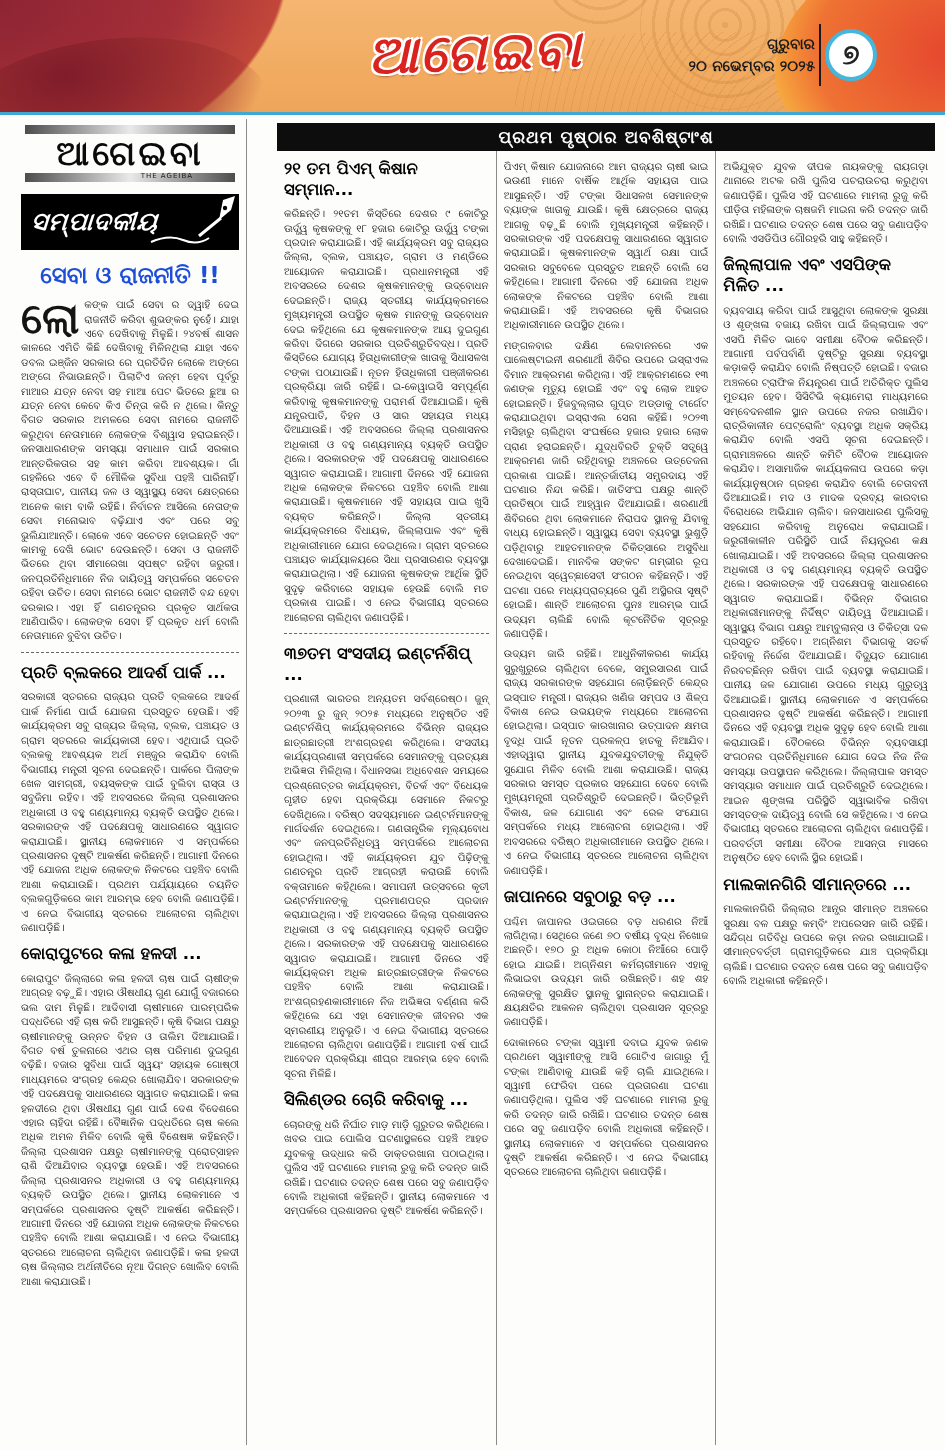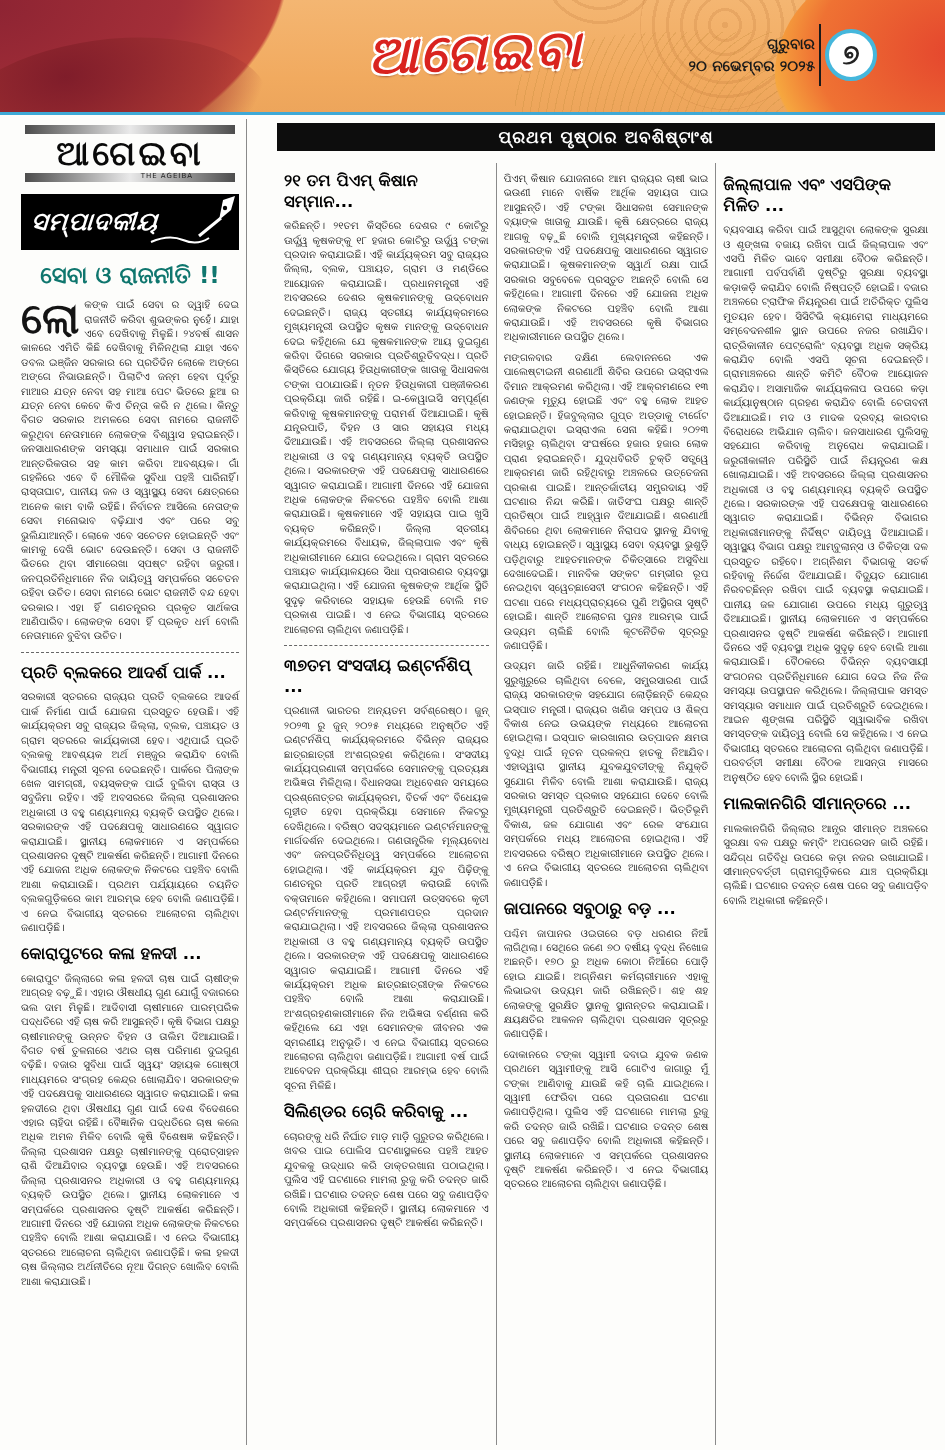--- a/index.html
+++ b/index.html
@@ -28,37 +28,37 @@
   .hdr-meta { position:absolute; right:68px; top:24px; display:flex; align-items:center; gap:4px; }
   .hdr-date { text-align:right; font-weight:bold; color:#1a1a1a; line-height:1.5; font-size:15px; }
   .hdr-sep { width:2px; height:62px; background:#1a1a1a; }
   .page-circle { width:52px; height:52px; border-radius:50%; background:#fff; border:4px solid #45b7dc; display:flex; align-items:center; justify-content:center; font-size:28px; font-weight:bold; color:#222; }
   
   .content { display:flex; height:1330px; padding:4px 10px 0 14px; }
   .col { overflow:hidden; padding:2px 7px 6px 7px; }
   .col1 { width:232px; }
   .right-region { flex:1; display:flex; flex-direction:column; border-left:1px solid #8a8a8a;padding-left:30px; }
   .banner { height:28px; margin:4px 0 0 0; background:#0d0d0d; color:#fff; font-weight:bold; font-size:17px; text-align:center; line-height:28px; letter-spacing:1px; }
-  .right-cols { flex:1; display:flex; overflow:hidden;margin-top:12px; }
+  .right-cols { flex:1; display:flex; overflow:hidden; }
   .col2,.col3,.col4 { flex:1; }
   .col3,.col4 { border-left:1px solid #8a8a8a; }
   
   .body { font-size:10.3px; line-height:1.4; text-align:justify; color:#141414; margin-bottom:6px; }
   .hl { font-size:16.5px; font-weight:bold; line-height:1.25; margin:10px 0 6px 0; color:#000; }
   .dropcap { float:left; font-size:42px; line-height:.85; font-weight:bold; padding:4px 5px 0 0; }
   .dash-divider { border-top:1.5px dashed #666; margin:9px 0; }
   
   .logo-box { text-align:center; padding-top:4px; }
   .grad-bar { height:9px; background:linear-gradient(90deg,#4d4d4d,#e9e9e9 50%,#4d4d4d); margin:0 4px; position:relative; }
   .logo-text { font-size:34px; font-weight:bold; letter-spacing:3px; color:#0a0a0a; line-height:1.15; }
   .logo-sub { position:absolute; right:42px; top:-1px; font-size:7px; letter-spacing:1px; color:#222; background:transparent; line-height:9px; }
   .ed-banner { position:relative; margin-top:12px; height:56px; background:#000; display:flex; align-items:center; }
   .ed-label { color:#fff; font-size:25px; font-weight:bold; font-style:italic; padding-left:10px; transform:skew(-4deg); letter-spacing:1px; }
   .ed-pen { position:absolute; right:2px; top:2px; }
-  .ed-headline { font-size:23px; font-weight:bold; text-align:center; margin:12px 0 8px 0; color:#0f766e; }
+  .ed-headline { font-size:23px; font-weight:bold; text-align:center; margin:12px 0 8px 0; color:#1d4ed8; }
 </style>
 </head>
 <body>
 
 <div class="page">
 
   <header class="hdr">
     <div class="hdr-wave-left"></div>
     <div class="hdr-wave-left2"></div>
     <div class="hdr-mandala m1"></div>
@@ -131,20 +131,21 @@
         <section class="col col3">
           <p class="body" style="margin-top:6px">ପିଏମ୍ କିଷାନ ଯୋଜନାରେ ଆମ ରାଜ୍ୟର ଚାଷୀ ଭାଇ ଭଉଣୀ ମାନେ ବାର୍ଷିକ ଆର୍ଥିକ ସହାୟତା ପାଇ ଆସୁଛନ୍ତି। ଏହି ଟଙ୍କା ସିଧାସଳଖ ସେମାନଙ୍କ ବ୍ୟାଙ୍କ ଖାତାକୁ ଯାଉଛି। କୃଷି କ୍ଷେତ୍ରରେ ରାଜ୍ୟ ଆଗକୁ ବଢ଼ୁଛି ବୋଲି ମୁଖ୍ୟମନ୍ତ୍ରୀ କହିଛନ୍ତି। ସରକାରଙ୍କ ଏହି ପଦକ୍ଷେପକୁ ସାଧାରଣରେ ସ୍ୱାଗତ କରାଯାଇଛି। କୃଷକମାନଙ୍କ ସ୍ୱାର୍ଥ ରକ୍ଷା ପାଇଁ ସରକାର ସବୁବେଳେ ପ୍ରସ୍ତୁତ ଅଛନ୍ତି ବୋଲି ସେ କହିଥିଲେ। ଆଗାମୀ ଦିନରେ ଏହି ଯୋଜନା ଅଧିକ ଲୋକଙ୍କ ନିକଟରେ ପହଞ୍ଚିବ ବୋଲି ଆଶା କରାଯାଉଛି। ଏହି ଅବସରରେ କୃଷି ବିଭାଗର ଅଧିକାରୀମାନେ ଉପସ୍ଥିତ ଥିଲେ।</p>
           <p class="body">ମଙ୍ଗଳବାର ଦକ୍ଷିଣ ଲେବାନନରେ ଏକ ପାଲେଷ୍ଟାଇନୀ ଶରଣାର୍ଥୀ ଶିବିର ଉପରେ ଇସ୍ରାଏଲ ବିମାନ ଆକ୍ରମଣ କରିଥିଲା। ଏହି ଆକ୍ରମଣରେ ୧୩ ଜଣଙ୍କ ମୃତ୍ୟୁ ହୋଇଛି ଏବଂ ବହୁ ଲୋକ ଆହତ ହୋଇଛନ୍ତି। ହିଜବୁଲ୍ଲାର ଗୁପ୍ତ ଅଡ୍ଡାକୁ ଟାର୍ଗେଟ କରାଯାଇଥିବା ଇସ୍ରାଏଲ ସେନା କହିଛି। ୨୦୨୩ ମସିହାରୁ ଚାଲିଥିବା ସଂଘର୍ଷରେ ହଜାର ହଜାର ଲୋକ ପ୍ରାଣ ହରାଇଛନ୍ତି। ଯୁଦ୍ଧବିରତି ଚୁକ୍ତି ସତ୍ତ୍ୱେ ଆକ୍ରମଣ ଜାରି ରହିଥିବାରୁ ଅଞ୍ଚଳରେ ଉତ୍ତେଜନା ପ୍ରକାଶ ପାଇଛି। ଆନ୍ତର୍ଜାତୀୟ ସମ୍ପ୍ରଦାୟ ଏହି ଘଟଣାର ନିନ୍ଦା କରିଛି। ଜାତିସଂଘ ପକ୍ଷରୁ ଶାନ୍ତି ପ୍ରତିଷ୍ଠା ପାଇଁ ଆହ୍ୱାନ ଦିଆଯାଇଛି। ଶରଣାର୍ଥୀ ଶିବିରରେ ଥିବା ଲୋକମାନେ ନିରାପଦ ସ୍ଥାନକୁ ଯିବାକୁ ବାଧ୍ୟ ହୋଇଛନ୍ତି। ସ୍ୱାସ୍ଥ୍ୟ ସେବା ବ୍ୟବସ୍ଥା ଭୁଶୁଡ଼ି ପଡ଼ିଥିବାରୁ ଆହତମାନଙ୍କ ଚିକିତ୍ସାରେ ଅସୁବିଧା ଦେଖାଦେଇଛି। ମାନବିକ ସଙ୍କଟ ଗମ୍ଭୀର ରୂପ ନେଇଥିବା ସ୍ୱେଚ୍ଛାସେବୀ ସଂଗଠନ କହିଛନ୍ତି। ଏହି ଘଟଣା ପରେ ମଧ୍ୟପ୍ରାଚ୍ୟରେ ପୁଣି ଅସ୍ଥିରତା ସୃଷ୍ଟି ହୋଇଛି। ଶାନ୍ତି ଆଲୋଚନା ପୁନଃ ଆରମ୍ଭ ପାଇଁ ଉଦ୍ୟମ ଚାଲିଛି ବୋଲି କୂଟନୈତିକ ସୂତ୍ରରୁ ଜଣାପଡ଼ିଛି।</p>
           <p class="body">ଉଦ୍ୟମ ଜାରି ରହିଛି। ଆଧୁନିକୀକରଣ କାର୍ଯ୍ୟ ସୁରୁଖୁରୁରେ ଚାଲିଥିବା ବେଳେ, ସମ୍ପ୍ରସାରଣ ପାଇଁ ରାଜ୍ୟ ସରକାରଙ୍କ ସହଯୋଗ ଲୋଡ଼ିଛନ୍ତି କେନ୍ଦ୍ର ଇସ୍ପାତ ମନ୍ତ୍ରୀ। ରାଜ୍ୟର ଖଣିଜ ସମ୍ପଦ ଓ ଶିଳ୍ପ ବିକାଶ ନେଇ ଉଭୟଙ୍କ ମଧ୍ୟରେ ଆଲୋଚନା ହୋଇଥିଲା। ଇସ୍ପାତ କାରଖାନାର ଉତ୍ପାଦନ କ୍ଷମତା ବୃଦ୍ଧି ପାଇଁ ନୂତନ ପ୍ରକଳ୍ପ ହାତକୁ ନିଆଯିବ। ଏହାଦ୍ୱାରା ସ୍ଥାନୀୟ ଯୁବକଯୁବତୀଙ୍କୁ ନିଯୁକ୍ତି ସୁଯୋଗ ମିଳିବ ବୋଲି ଆଶା କରାଯାଉଛି। ରାଜ୍ୟ ସରକାର ସମସ୍ତ ପ୍ରକାର ସହଯୋଗ ଦେବେ ବୋଲି ମୁଖ୍ୟମନ୍ତ୍ରୀ ପ୍ରତିଶ୍ରୁତି ଦେଇଛନ୍ତି। ଭିତ୍ତିଭୂମି ବିକାଶ, ଜଳ ଯୋଗାଣ ଏବଂ ରେଳ ସଂଯୋଗ ସମ୍ପର୍କରେ ମଧ୍ୟ ଆଲୋଚନା ହୋଇଥିଲା। ଏହି ଅବସରରେ ବରିଷ୍ଠ ଅଧିକାରୀମାନେ ଉପସ୍ଥିତ ଥିଲେ। ଏ ନେଇ ବିଭାଗୀୟ ସ୍ତରରେ ଆଲୋଚନା ଚାଲିଥିବା ଜଣାପଡ଼ିଛି।</p>
           <h3 class="hl">ଜାପାନରେ ସବୁଠାରୁ ବଡ଼ ...</h3>
           <p class="body">ପଶ୍ଚିମ ଜାପାନର ଓଇତାରେ ବଡ଼ ଧରଣର ନିଆଁ ଲାଗିଥିଲା। ସେଥିରେ ଜଣେ ୭୦ ବର୍ଷୀୟ ବୃଦ୍ଧ ନିଖୋଜ ଅଛନ୍ତି। ୧୭୦ ରୁ ଅଧିକ କୋଠା ନିଆଁରେ ପୋଡ଼ି ହୋଇ ଯାଇଛି। ଅଗ୍ନିଶମ କର୍ମଚାରୀମାନେ ଏହାକୁ ଲିଭାଇବା ଉଦ୍ୟମ ଜାରି ରଖିଛନ୍ତି। ଶହ ଶହ ଲୋକଙ୍କୁ ସୁରକ୍ଷିତ ସ୍ଥାନକୁ ସ୍ଥାନାନ୍ତର କରାଯାଇଛି। କ୍ଷୟକ୍ଷତିର ଆକଳନ ଚାଲିଥିବା ପ୍ରଶାସନ ସୂତ୍ରରୁ ଜଣାପଡ଼ିଛି।</p>
           <p class="body">ଦୋକାନରେ ଟଙ୍କା ସ୍ୱାମୀ ଦବାଇ ଯୁବକ ଜଣକ ପ୍ରଥମେ ସ୍ୱାମୀଙ୍କୁ ଆସି ଗୋଟିଏ ଜାଗାରୁ ମୁଁ ଟଙ୍କା ଆଣିବାକୁ ଯାଉଛି କହି ଚାଲି ଯାଇଥିଲେ। ସ୍ୱାମୀ ଫେରିବା ପରେ ପ୍ରତାରଣା ଘଟଣା ଜଣାପଡ଼ିଥିଲା। ପୁଲିସ ଏହି ଘଟଣାରେ ମାମଲା ରୁଜୁ କରି ତଦନ୍ତ ଜାରି ରଖିଛି। ଘଟଣାର ତଦନ୍ତ ଶେଷ ପରେ ସବୁ ଜଣାପଡ଼ିବ ବୋଲି ଅଧିକାରୀ କହିଛନ୍ତି। ସ୍ଥାନୀୟ ଲୋକମାନେ ଏ ସମ୍ପର୍କରେ ପ୍ରଶାସନର ଦୃଷ୍ଟି ଆକର୍ଷଣ କରିଛନ୍ତି। ଏ ନେଇ ବିଭାଗୀୟ ସ୍ତରରେ ଆଲୋଚନା ଚାଲିଥିବା ଜଣାପଡ଼ିଛି।</p>
         </section>
 
         <section class="col col4">
+          <p class="body" style="margin-top:6px">ଅଭିଯୁକ୍ତ ଯୁବକ ଦୀପକ ନାୟକଙ୍କୁ ରାୟଗଡ଼ା ଥାନାରେ ଅଟକ ରଖି ପୁଲିସ ପଚରାଉଚରା କରୁଥିବା ଜଣାପଡ଼ିଛି। ପୁଲିସ ଏହି ଘଟଣାରେ ମାମଲା ରୁଜୁ କରି ପୀଡ଼ିତା ମହିଳାଙ୍କ ଚାଷଜମି ମାଇନା କରି ତଦନ୍ତ ଜାରି ରଖିଛି। ଘଟଣାର ତଦନ୍ତ ଶେଷ ପରେ ସବୁ ଜଣାପଡ଼ିବ ବୋଲି ଏସଡିପିଓ ଗୌରହରି ସାହୁ କହିଛନ୍ତି।</p>
           <h3 class="hl">ଜିଲ୍ଲାପାଳ ଏବଂ ଏସପିଙ୍କ ମିଳିତ ...</h3>
           <p class="body">ବ୍ୟବସାୟ କରିବା ପାଇଁ ଆସୁଥିବା ଲୋକଙ୍କ ସୁରକ୍ଷା ଓ ଶୃଙ୍ଖଳା ବଜାୟ ରଖିବା ପାଇଁ ଜିଲ୍ଲାପାଳ ଏବଂ ଏସପି ମିଳିତ ଭାବେ ସମୀକ୍ଷା ବୈଠକ କରିଛନ୍ତି। ଆଗାମୀ ପର୍ବପର୍ବାଣି ଦୃଷ୍ଟିରୁ ସୁରକ୍ଷା ବ୍ୟବସ୍ଥା କଡ଼ାକଡ଼ି କରାଯିବ ବୋଲି ନିଷ୍ପତ୍ତି ହୋଇଛି। ବଜାର ଅଞ୍ଚଳରେ ଟ୍ରାଫିକ ନିୟନ୍ତ୍ରଣ ପାଇଁ ଅତିରିକ୍ତ ପୁଲିସ ମୁତୟନ ହେବ। ସିସିଟିଭି କ୍ୟାମେରା ମାଧ୍ୟମରେ ସମ୍ବେଦନଶୀଳ ସ୍ଥାନ ଉପରେ ନଜର ରଖାଯିବ। ରାତ୍ରିକାଳୀନ ପେଟ୍ରୋଲିଂ ବ୍ୟବସ୍ଥା ଅଧିକ ସକ୍ରିୟ କରାଯିବ ବୋଲି ଏସପି ସୂଚନା ଦେଇଛନ୍ତି। ଗ୍ରାମାଞ୍ଚଳରେ ଶାନ୍ତି କମିଟି ବୈଠକ ଆୟୋଜନ କରାଯିବ। ଅସାମାଜିକ କାର୍ଯ୍ୟକଳାପ ଉପରେ କଡ଼ା କାର୍ଯ୍ୟାନୁଷ୍ଠାନ ଗ୍ରହଣ କରାଯିବ ବୋଲି ଚେତାବନୀ ଦିଆଯାଇଛି। ମଦ ଓ ମାଦକ ଦ୍ରବ୍ୟ କାରବାର ବିରୋଧରେ ଅଭିଯାନ ଚାଲିବ। ଜନସାଧାରଣ ପୁଲିସକୁ ସହଯୋଗ କରିବାକୁ ଅନୁରୋଧ କରାଯାଇଛି। ଜରୁରୀକାଳୀନ ପରିସ୍ଥିତି ପାଇଁ ନିୟନ୍ତ୍ରଣ କକ୍ଷ ଖୋଲାଯାଇଛି। ଏହି ଅବସରରେ ଜିଲ୍ଲା ପ୍ରଶାସନର ଅଧିକାରୀ ଓ ବହୁ ଗଣ୍ୟମାନ୍ୟ ବ୍ୟକ୍ତି ଉପସ୍ଥିତ ଥିଲେ। ସରକାରଙ୍କ ଏହି ପଦକ୍ଷେପକୁ ସାଧାରଣରେ ସ୍ୱାଗତ କରାଯାଇଛି। ବିଭିନ୍ନ ବିଭାଗର ଅଧିକାରୀମାନଙ୍କୁ ନିର୍ଦ୍ଦିଷ୍ଟ ଦାୟିତ୍ୱ ଦିଆଯାଇଛି। ସ୍ୱାସ୍ଥ୍ୟ ବିଭାଗ ପକ୍ଷରୁ ଆମ୍ବୁଲାନ୍ସ ଓ ଚିକିତ୍ସା ଦଳ ପ୍ରସ୍ତୁତ ରହିବେ। ଅଗ୍ନିଶମ ବିଭାଗକୁ ସତର୍କ ରହିବାକୁ ନିର୍ଦ୍ଦେଶ ଦିଆଯାଇଛି। ବିଦ୍ୟୁତ ଯୋଗାଣ ନିରବଚ୍ଛିନ୍ନ ରଖିବା ପାଇଁ ବ୍ୟବସ୍ଥା କରାଯାଇଛି। ପାନୀୟ ଜଳ ଯୋଗାଣ ଉପରେ ମଧ୍ୟ ଗୁରୁତ୍ୱ ଦିଆଯାଇଛି। ସ୍ଥାନୀୟ ଲୋକମାନେ ଏ ସମ୍ପର୍କରେ ପ୍ରଶାସନର ଦୃଷ୍ଟି ଆକର୍ଷଣ କରିଛନ୍ତି। ଆଗାମୀ ଦିନରେ ଏହି ବ୍ୟବସ୍ଥା ଅଧିକ ସୁଦୃଢ଼ ହେବ ବୋଲି ଆଶା କରାଯାଉଛି। ବୈଠକରେ ବିଭିନ୍ନ ବ୍ୟବସାୟୀ ସଂଗଠନର ପ୍ରତିନିଧିମାନେ ଯୋଗ ଦେଇ ନିଜ ନିଜ ସମସ୍ୟା ଉପସ୍ଥାପନ କରିଥିଲେ। ଜିଲ୍ଲାପାଳ ସମସ୍ତ ସମସ୍ୟାର ସମାଧାନ ପାଇଁ ପ୍ରତିଶ୍ରୁତି ଦେଇଥିଲେ। ଆଇନ ଶୃଙ୍ଖଳା ପରିସ୍ଥିତି ସ୍ୱାଭାବିକ ରଖିବା ସମସ୍ତଙ୍କ ଦାୟିତ୍ୱ ବୋଲି ସେ କହିଥିଲେ। ଏ ନେଇ ବିଭାଗୀୟ ସ୍ତରରେ ଆଲୋଚନା ଚାଲିଥିବା ଜଣାପଡ଼ିଛି। ପରବର୍ତ୍ତୀ ସମୀକ୍ଷା ବୈଠକ ଆସନ୍ତା ମାସରେ ଅନୁଷ୍ଠିତ ହେବ ବୋଲି ସ୍ଥିର ହୋଇଛି।</p>
           <h3 class="hl">ମାଲକାନଗିରି ସୀମାନ୍ତରେ ...</h3>
           <p class="body">ମାଲକାନଗିରି ଜିଲ୍ଲାର ଆନ୍ଧ୍ର ସୀମାନ୍ତ ଅଞ୍ଚଳରେ ସୁରକ୍ଷା ବଳ ପକ୍ଷରୁ କମ୍ବିଂ ଅପରେସନ ଜାରି ରହିଛି। ସନ୍ଦିଗ୍ଧ ଗତିବିଧି ଉପରେ କଡ଼ା ନଜର ରଖାଯାଇଛି। ସୀମାନ୍ତବର୍ତ୍ତୀ ଗ୍ରାମଗୁଡ଼ିକରେ ଯାଞ୍ଚ ପ୍ରକ୍ରିୟା ଚାଲିଛି। ଘଟଣାର ତଦନ୍ତ ଶେଷ ପରେ ସବୁ ଜଣାପଡ଼ିବ ବୋଲି ଅଧିକାରୀ କହିଛନ୍ତି।</p>
         </section>
 
       </div>
     </section>
   </main>
 </div>

